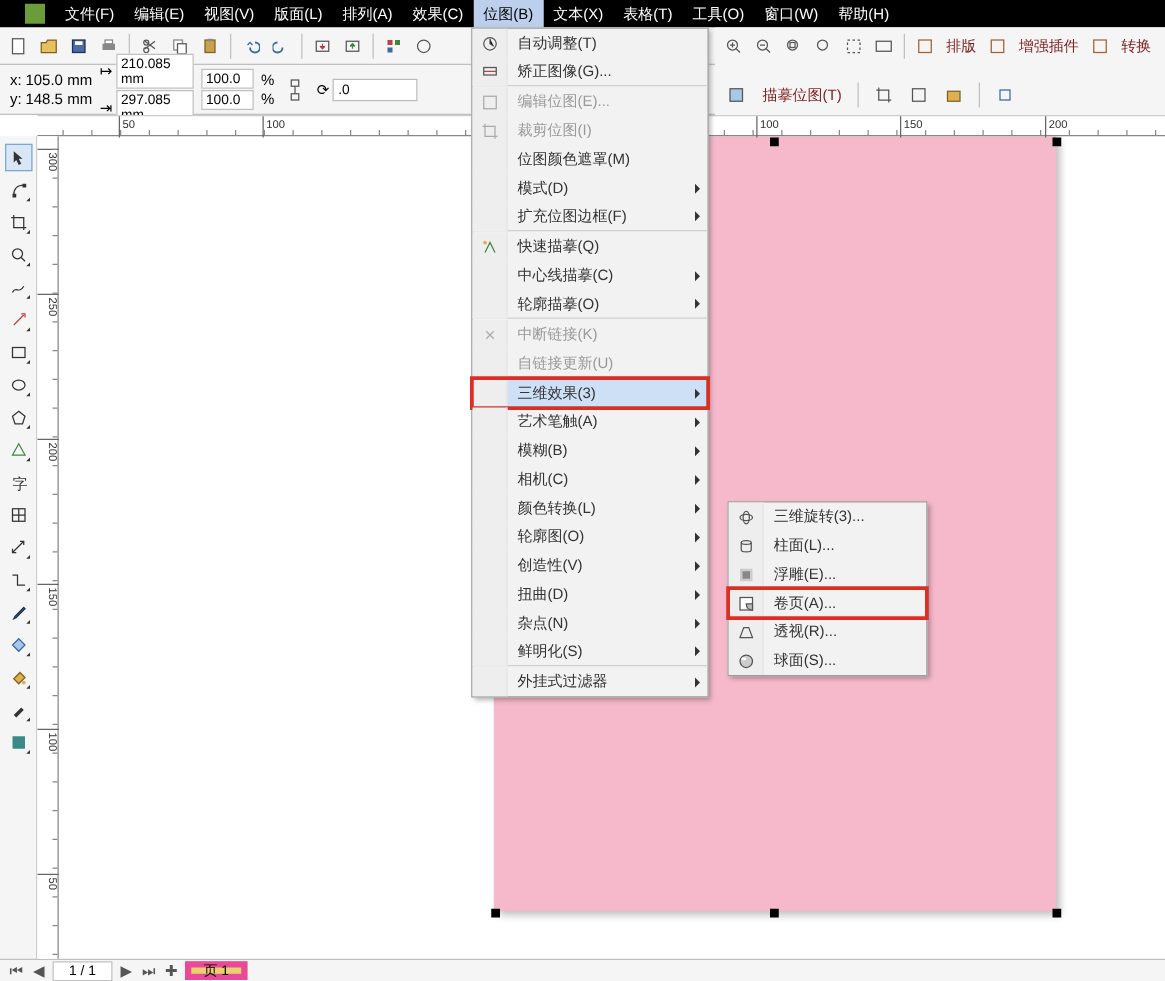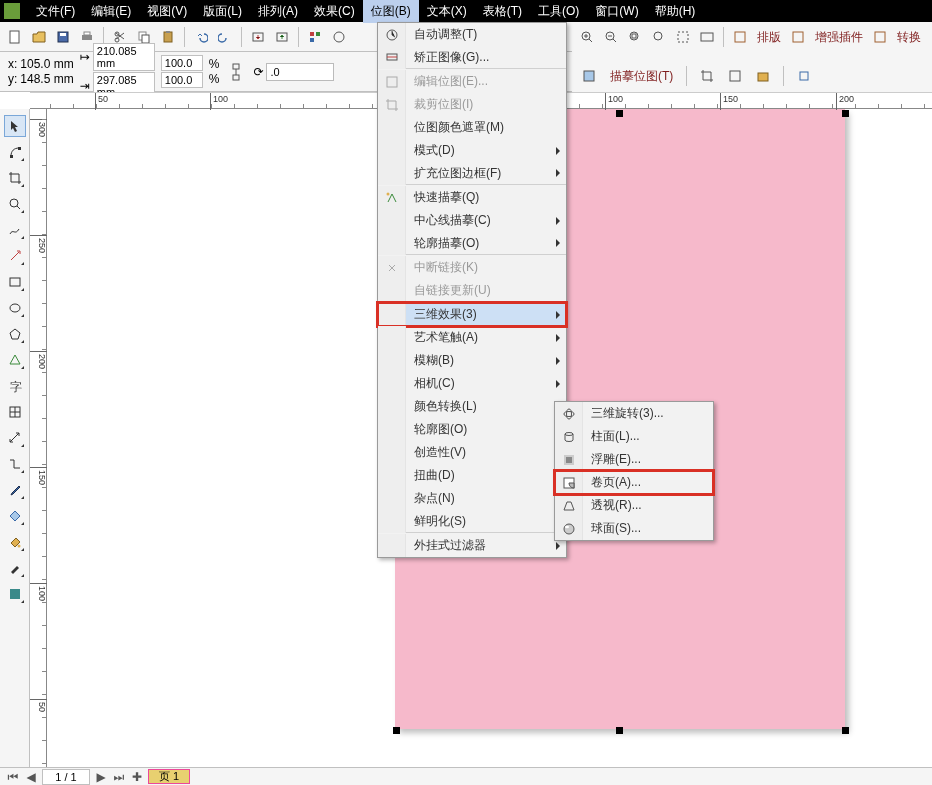--- a/index.html
+++ b/index.html
@@ -1,17 +1,17 @@
 <!DOCTYPE html>
 <html><head>
 <meta charset="utf-8">
 <style>
 *{box-sizing:border-box;margin:0;padding:0;font-family:"Microsoft YaHei",SimSun,sans-serif;font-size:12px;user-select:none}
 body{background:#fff;width:932px;height:785px;overflow:hidden;position:relative}
-.menubar{background:#000;height:22px;display:flex;align-items:center;padding-left:4px}
+.menubar{background:#000;height:22px;display:flex;align-items:center;padding-left:20px}
 .app-icon{width:16px;height:16px;background:#6a9c3a;margin-right:8px}
 .menu-item{color:#fff;padding:3px 8px;cursor:default}
 .menu-item.active{background:#bcd0ee;color:#000}
 .toolbar{background:#f5f5f5;height:30px;border-bottom:1px solid #c0c0c0;display:flex;align-items:center;padding:0 4px;gap:2px}
 .tbtn{width:22px;height:22px;display:flex;align-items:center;justify-content:center;border:1px solid transparent}
 .tsep{width:1px;height:20px;background:#c0c0c0;margin:0 3px}
 .tlabel{color:#7f1d1d;padding:0 4px}
 .propbar{background:#f5f5f5;height:40px;border-bottom:1px solid #c0c0c0;display:flex;align-items:center;padding:0 8px;gap:6px}
 .coord{display:flex;flex-direction:column;gap:1px;font-size:11px}
 .coord-row{display:flex;align-items:center;gap:3px}
@@ -32,30 +32,30 @@
 .sel-handle{position:absolute;width:7px;height:7px;background:#000}
 .dropdown{position:absolute;top:22px;left:377px;width:190px;background:#f2f2f2;border:1px solid #9a9a9a;box-shadow:2px 2px 4px rgba(0,0,0,.3);z-index:100}
 .dd-row{height:23px;display:flex;align-items:center;padding-right:6px;position:relative}
 .dd-row.sep-after{border-bottom:1px solid #d0d0d0;margin-bottom:1px}
 .dd-icon{width:28px;height:23px;display:flex;align-items:center;justify-content:center;border-right:1px solid #e4e4e4;background:#eeeeee}
 .dd-label{padding-left:8px;flex:1;color:#333}
 .dd-row.disabled .dd-label{color:#9a9a9a}
 .dd-row.hover{background:#cde0f5}
 .dd-arrow{width:0;height:0;border-top:4px solid transparent;border-bottom:4px solid transparent;border-left:4px solid #333}
 .dd-row.hl{outline:3px solid #d93025;outline-offset:-1px}
-.submenu{position:absolute;top:401px;left:554px;width:160px;background:#f2f2f2;border:1px solid #9a9a9a;box-shadow:2px 2px 4px rgba(0,0,0,.3);z-index:101}
+.submenu{position:absolute;top:401px;left:582px;width:160px;background:#f2f2f2;border:1px solid #9a9a9a;box-shadow:2px 2px 4px rgba(0,0,0,.3);z-index:101}
 .sm-row{height:23px;display:flex;align-items:center}
 .sm-icon{width:28px;height:23px;display:flex;align-items:center;justify-content:center;border-right:1px solid #e4e4e4;background:#eeeeee}
 .sm-label{padding-left:8px;color:#333}
 .sm-row.hl{outline:3px solid #d93025;outline-offset:-1px}
 .propbar2{position:absolute;top:60px;left:572px;right:0;height:32px;background:#f5f5f5;display:flex;align-items:center;gap:6px;padding:0 6px;z-index:50}
 .tb-right{position:absolute;top:22px;left:572px;right:0;height:30px;background:#f5f5f5;display:flex;align-items:center;gap:2px;padding:0 4px;z-index:50}
 .statusbar{position:absolute;left:0;right:0;bottom:0;height:18px;background:#f5f5f5;border-top:1px solid #c0c0c0;display:flex;align-items:center;padding:0 6px;gap:4px;font-size:11px}
 .navbtn{width:14px;height:14px;display:flex;align-items:center;justify-content:center;color:#555}
-.page-tab{background:#e8d070;border:1px solid #ec4899;padding:0 10px;height:15px;display:flex;align-items:center;font-size:11px}
+.page-tab{background:#e8d070;border:5px solid #ec4899;padding:0 10px;height:15px;display:flex;align-items:center;font-size:11px}
 svg{display:block}
 .spin{width:68px;height:18px;background:#fff;border:1px solid #bbb;display:flex;align-items:center;padding:0 4px;font-size:11px}
 </style>
 </head>
 <body>
 
 <div class="menubar">
   <div class="app-icon"></div>
   <div class="menu-item">文件(F)</div>
   <div class="menu-item">编辑(E)</div>

